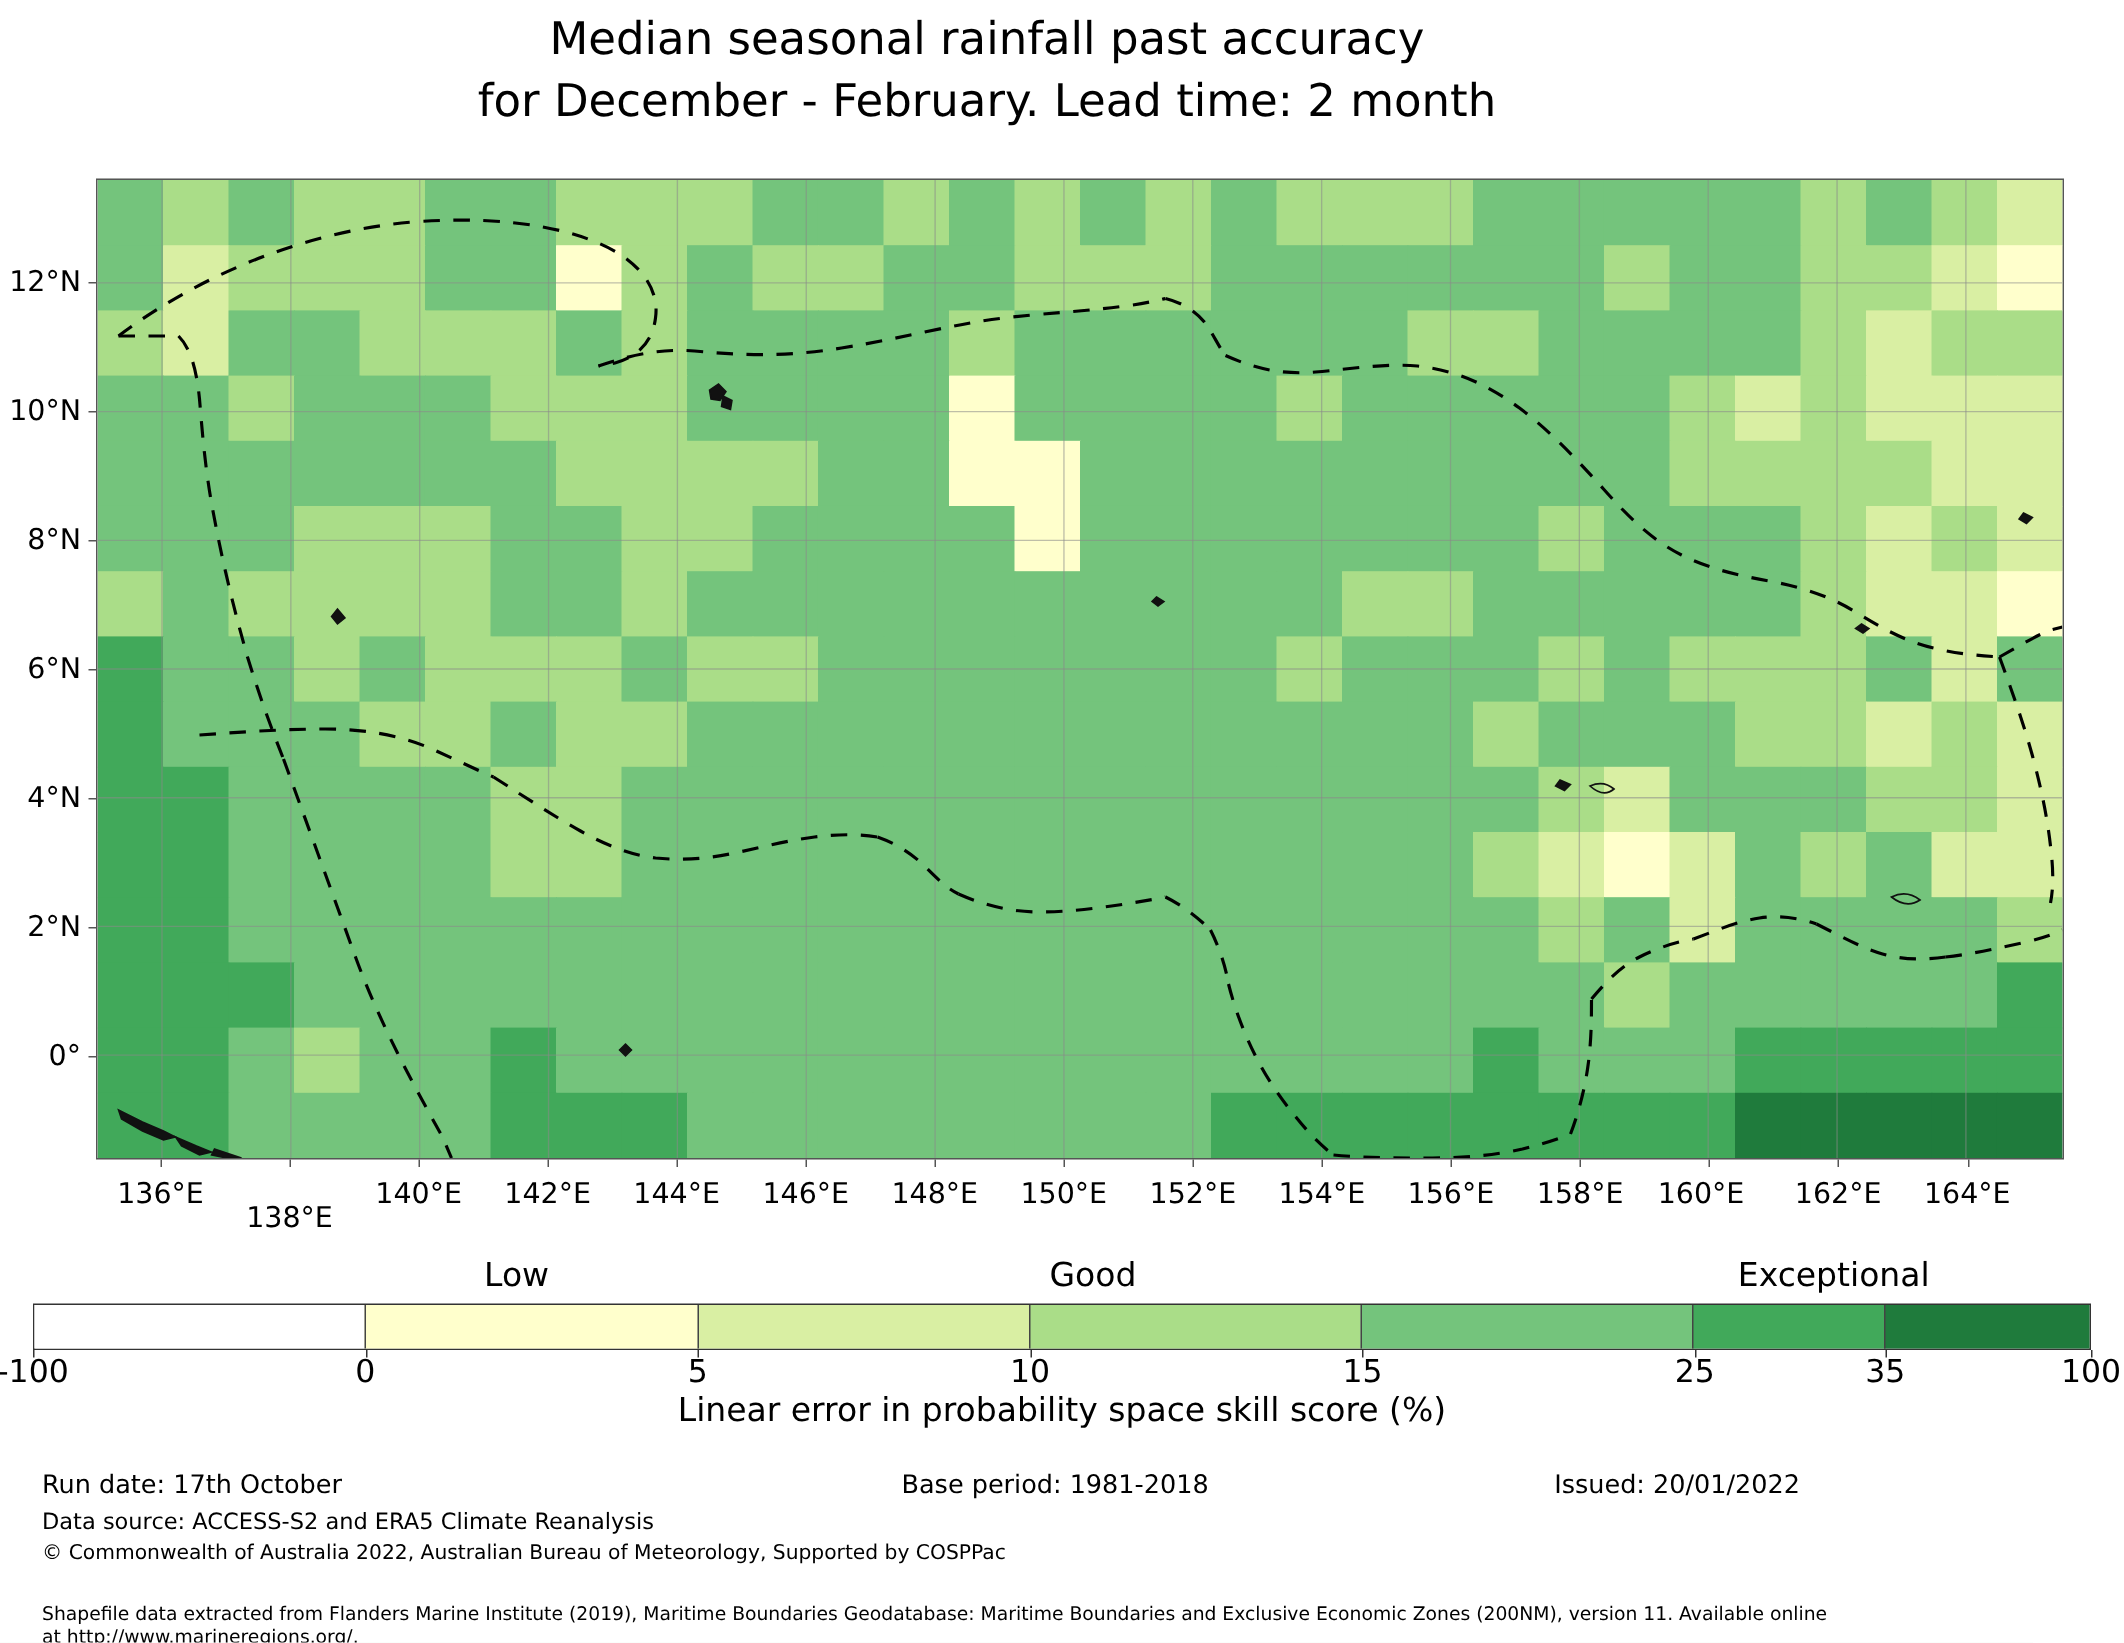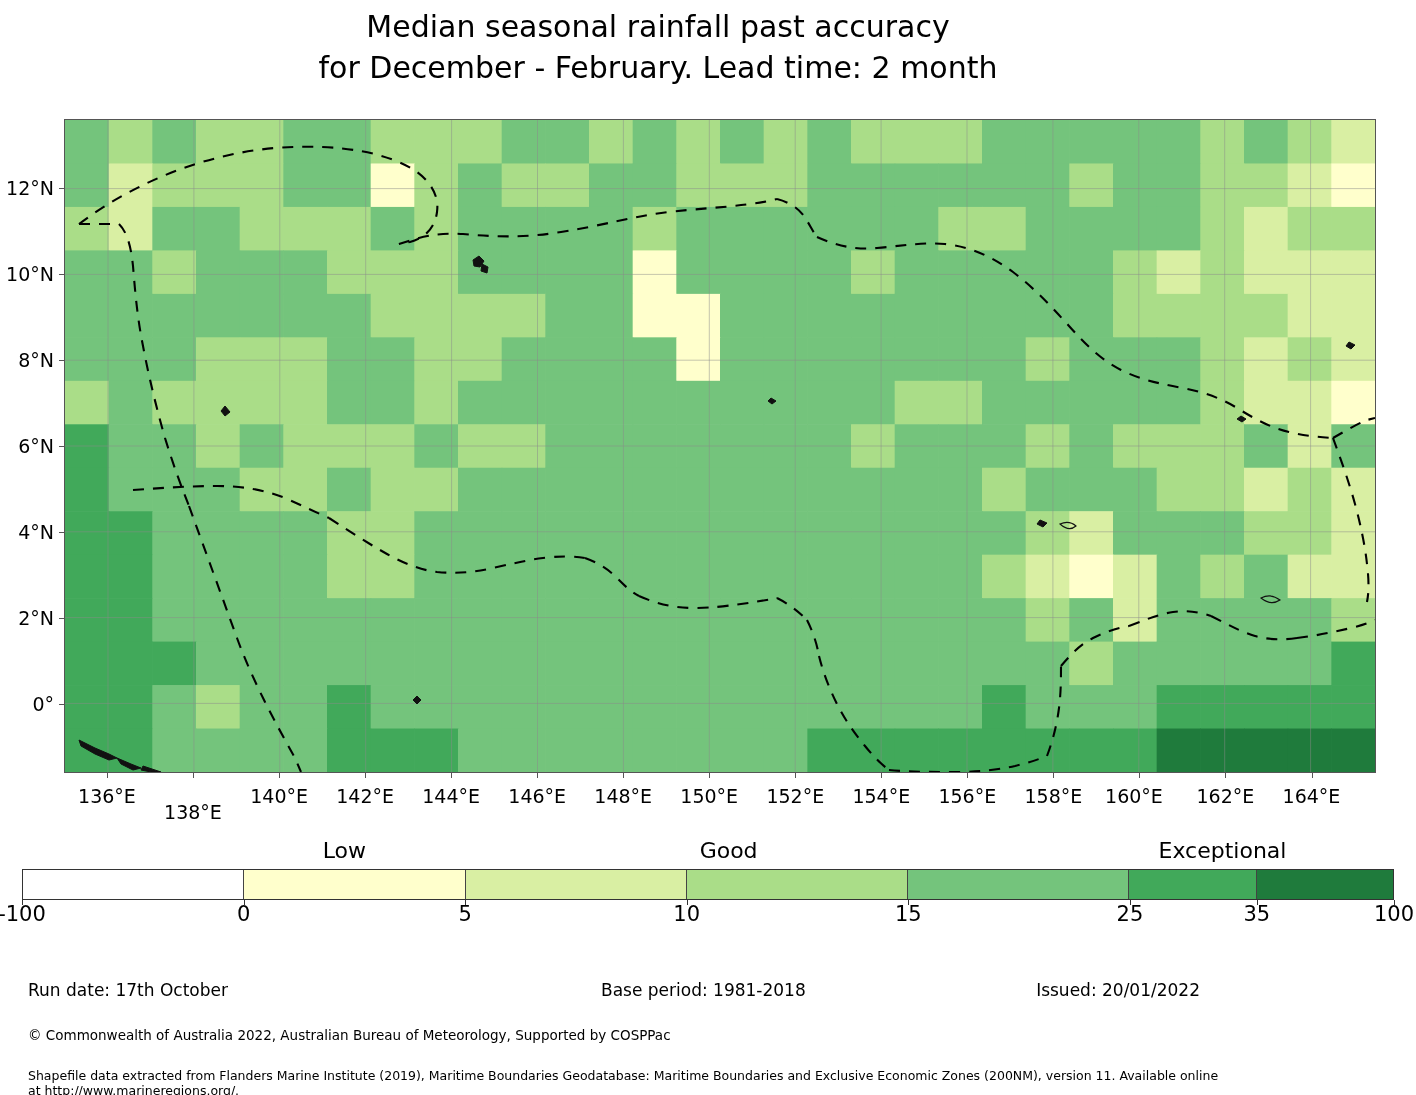--- a/index.html
+++ b/index.html
@@ -732,22 +732,24 @@
       <div class="cbar-tick-lbl" style="left: 1107.9px;">25</div>
       <div style="position: absolute; width: 1px; height: 5px; background: rgb(51, 51, 51); top: 31px; left: 1107.9px;"></div>
       <div class="cbar-tick-lbl" style="left: 1234.8px;">35</div>
       <div style="position: absolute; width: 1px; height: 5px; background: rgb(51, 51, 51); top: 31px; left: 1234.8px;"></div>
       <div class="cbar-tick-lbl" style="left: 1372px;">100</div>
       <div style="position: absolute; width: 1px; height: 5px; background: rgb(51, 51, 51); top: 31px; left: 1372px;"></div>
       <div class="cbar-cat-lbl" style="left: 322.4px; text-align: center;">Low</div>
       <div class="cbar-cat-lbl" style="left: 706.6px;">Good</div>
       <div class="cbar-cat-lbl" style="left: 1200.5px;">Exceptional</div>
     </div>
+  <div id="cbar-axis-title">Linear error in probability space skill score (%)</div>
 
   <div id="footer">
     <div class="f-run">Run date: 17th October</div>
     <div class="f-base">Base period: 1981-2018</div>
     <div class="f-issued">Issued: 20/01/2022</div>
+    <div class="f-src">Data source: ACCESS-S2 and ERA5 Climate Reanalysis</div>
     <div class="f-copy">© Commonwealth of Australia 2022, Australian Bureau of Meteorology, Supported by COSPPac</div>
     <div class="f-shape">Shapefile data extracted from Flanders Marine Institute (2019), Maritime Boundaries Geodatabase: Maritime Boundaries and Exclusive Economic Zones (200NM), version 11. Available online at http://www.marineregions.org/.</div>
   </div>
 
 </div>
 
 </body></html>

